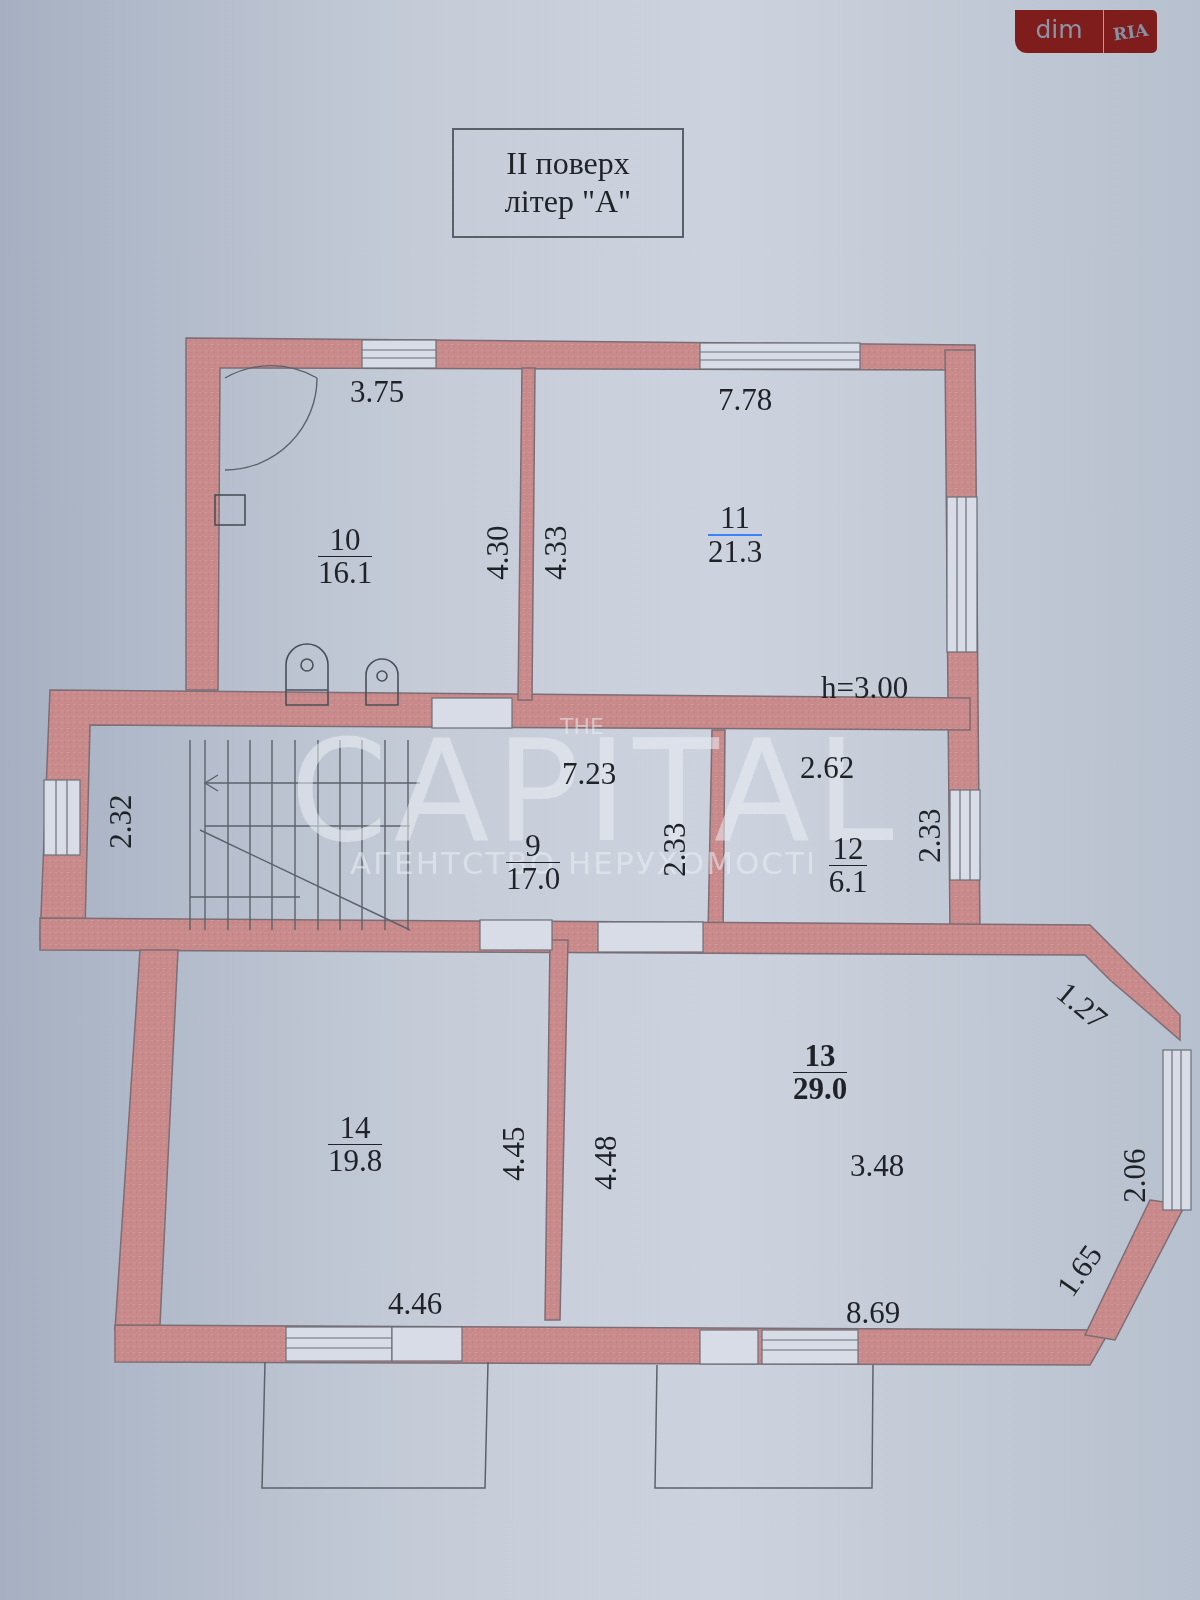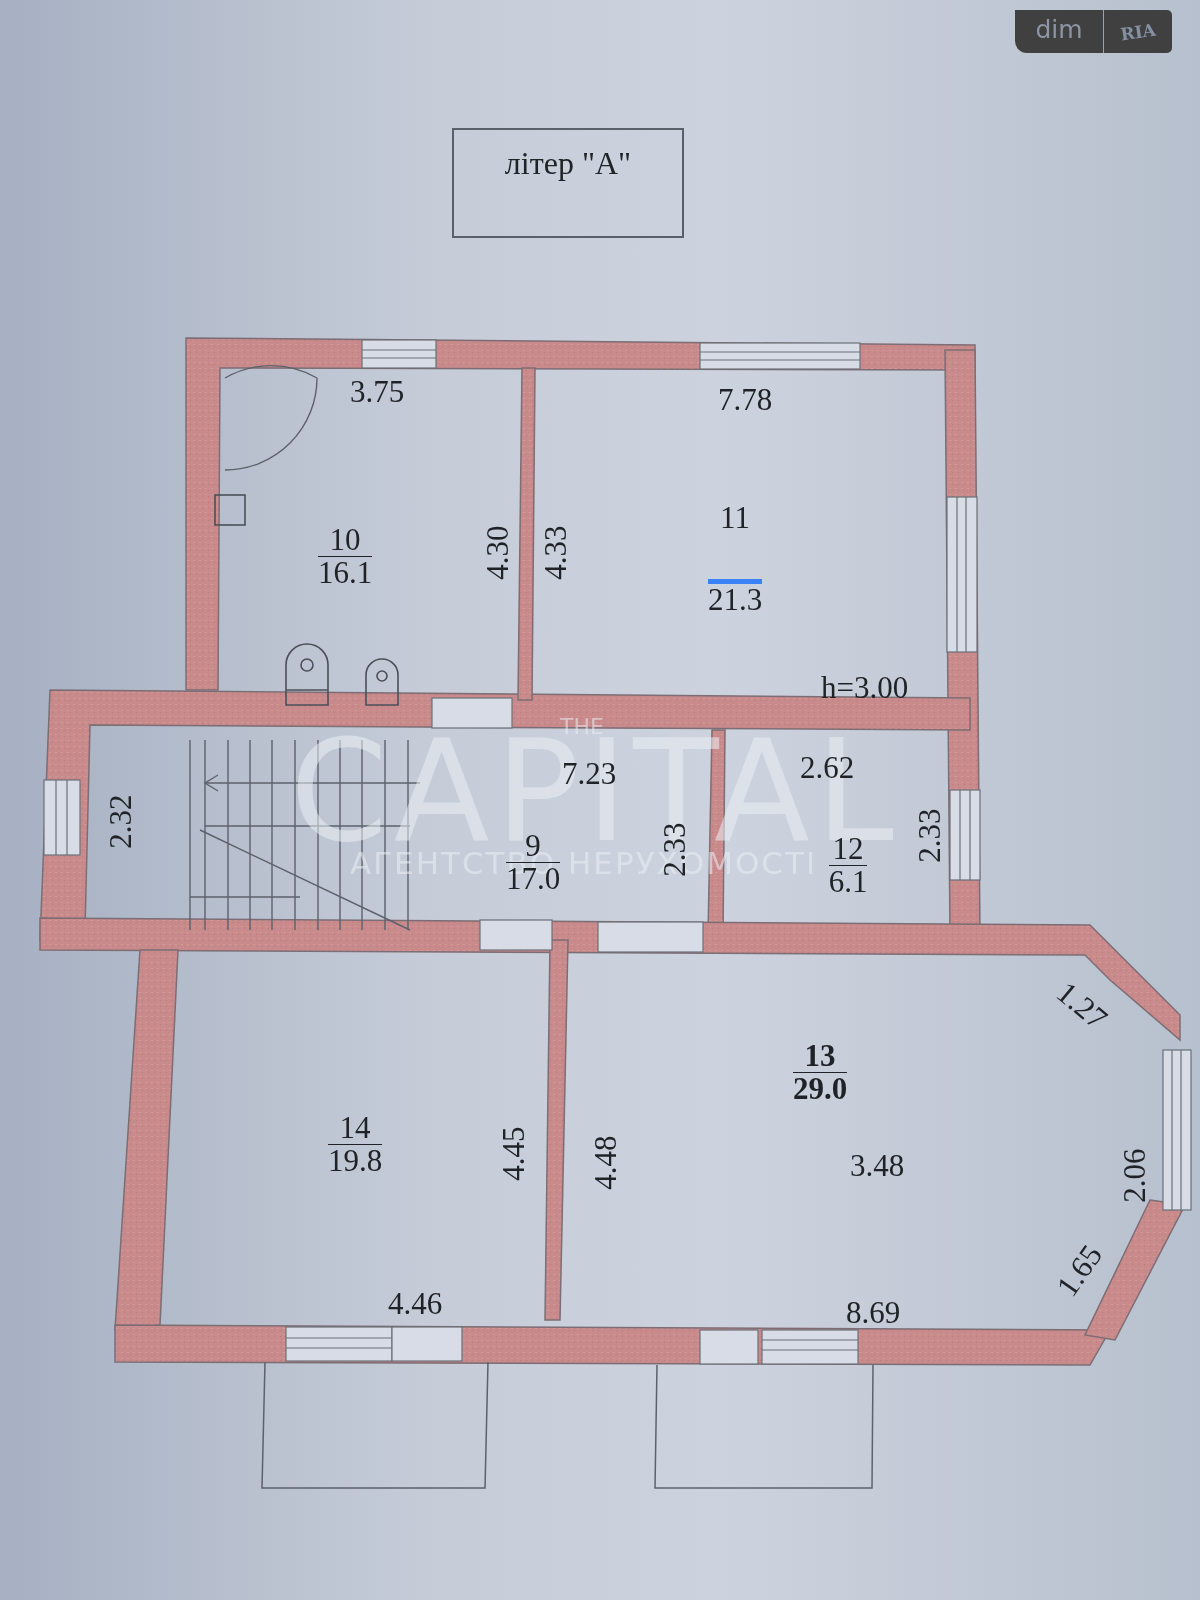--- a/index.html
+++ b/index.html
@@ -3,36 +3,37 @@
 <meta charset="utf-8">
 <style>
   html,body{margin:0;padding:0;}
   body{width:1200px;height:1600px;overflow:hidden;background:#b9c1cf;position:relative;font-family:"Liberation Serif",serif;}
   .bg{position:absolute;left:0;top:0;width:1200px;height:1600px;background:linear-gradient(90deg,#a6b0c2 0%,#c5ccd8 35%,#cdd3de 60%,#b7c0ce 100%);}
   svg.plan{position:absolute;left:0;top:0;}
   .lbl{position:absolute;color:#1f2226;font-size:31px;line-height:1;white-space:nowrap;}
   .rot{transform:rotate(-90deg);transform-origin:center center;}
   .roomno{position:absolute;text-align:center;color:#1f2226;font-size:31px;line-height:32px;}
   .title-box{position:absolute;left:452px;top:128px;width:232px;height:110px;border:2px solid #5a6068;box-sizing:border-box;text-align:center;font-size:32px;line-height:38px;color:#202428;padding-top:14px;}
-  .logo{position:absolute;left:1015px;top:10px;width:157px;height:43px;background:#404040;border-radius:0 5px 5px 12px;display:flex;}
+  .logo{position:absolute;left:1015px;top:10px;width:142px;height:43px;background:#7f1d1d;border-radius:0 5px 5px 12px;display:flex;}
   .logo .dim{width:88px;font-family:"DejaVu Sans",sans-serif;font-size:25px;color:#8c95a6;text-align:center;line-height:40px;border-right:1px solid #9aa3b1;}
   .logo .ria{flex:1;font-family:"DejaVu Serif",serif;font-weight:bold;font-size:17px;color:#8590a3;text-align:center;line-height:44px;transform:rotate(-8deg);}
   .wm{position:absolute;color:rgba(235,238,244,0.55);font-family:"DejaVu Sans",sans-serif;}
 </style>
 </head>
 <body>
 
 <div class="bg"></div>
 
 <div class="logo">
   <div class="dim">dim</div>
   <div class="ria">RIA</div>
 </div>
 
 <div class="title-box">
+  <div>II поверх</div>
   <div>літер "А"</div>
 </div>
 
 <svg class="plan" width="1200" height="1600">
   <defs>
     <pattern id="brick" width="6" height="6" patternUnits="userSpaceOnUse">
       <rect width="6" height="6" fill="#c98a8c"></rect>
       <rect x="1" y="2" width="2" height="1" fill="#d39a98"></rect>
       <rect x="4" y="4" width="1" height="1" fill="#b87b80"></rect>
     </pattern>
@@ -136,21 +137,21 @@
 <div class="lbl rot" style="left:470px;top:537px;">4.30</div>
 <div class="roomno" style="left:300px;top:524px;width:90px;">
   <div>10</div>
   <div style="border-top:1px solid #1f2226;display:inline-block;">16.1</div>
 </div>
 
 <div class="lbl" style="left:718px;top:384px;">7.78</div>
 <div class="lbl rot" style="left:528px;top:537px;">4.33</div>
 <div class="roomno" style="left:690px;top:502px;width:90px;">
   <div>11</div>
-  <div style="border-top:5px solid #3b82f6;display:inline-block;margin-top:45px;">21.3</div>
+  <div style="border-top:2px solid #3b82f6;display:inline-block;">21.3</div>
 </div>
 <div class="lbl" style="left:821px;top:672px;">h=3.00</div>
 
 <div class="lbl" style="left:562px;top:758px;">7.23</div>
 <div class="lbl rot" style="left:93px;top:806px;">2.32</div>
 <div class="lbl rot" style="left:647px;top:834px;">2.33</div>
 <div class="roomno" style="left:488px;top:830px;width:90px;">
   <div>9</div>
   <div style="border-top:1px solid #1f2226;display:inline-block;">17.0</div>
 </div>

